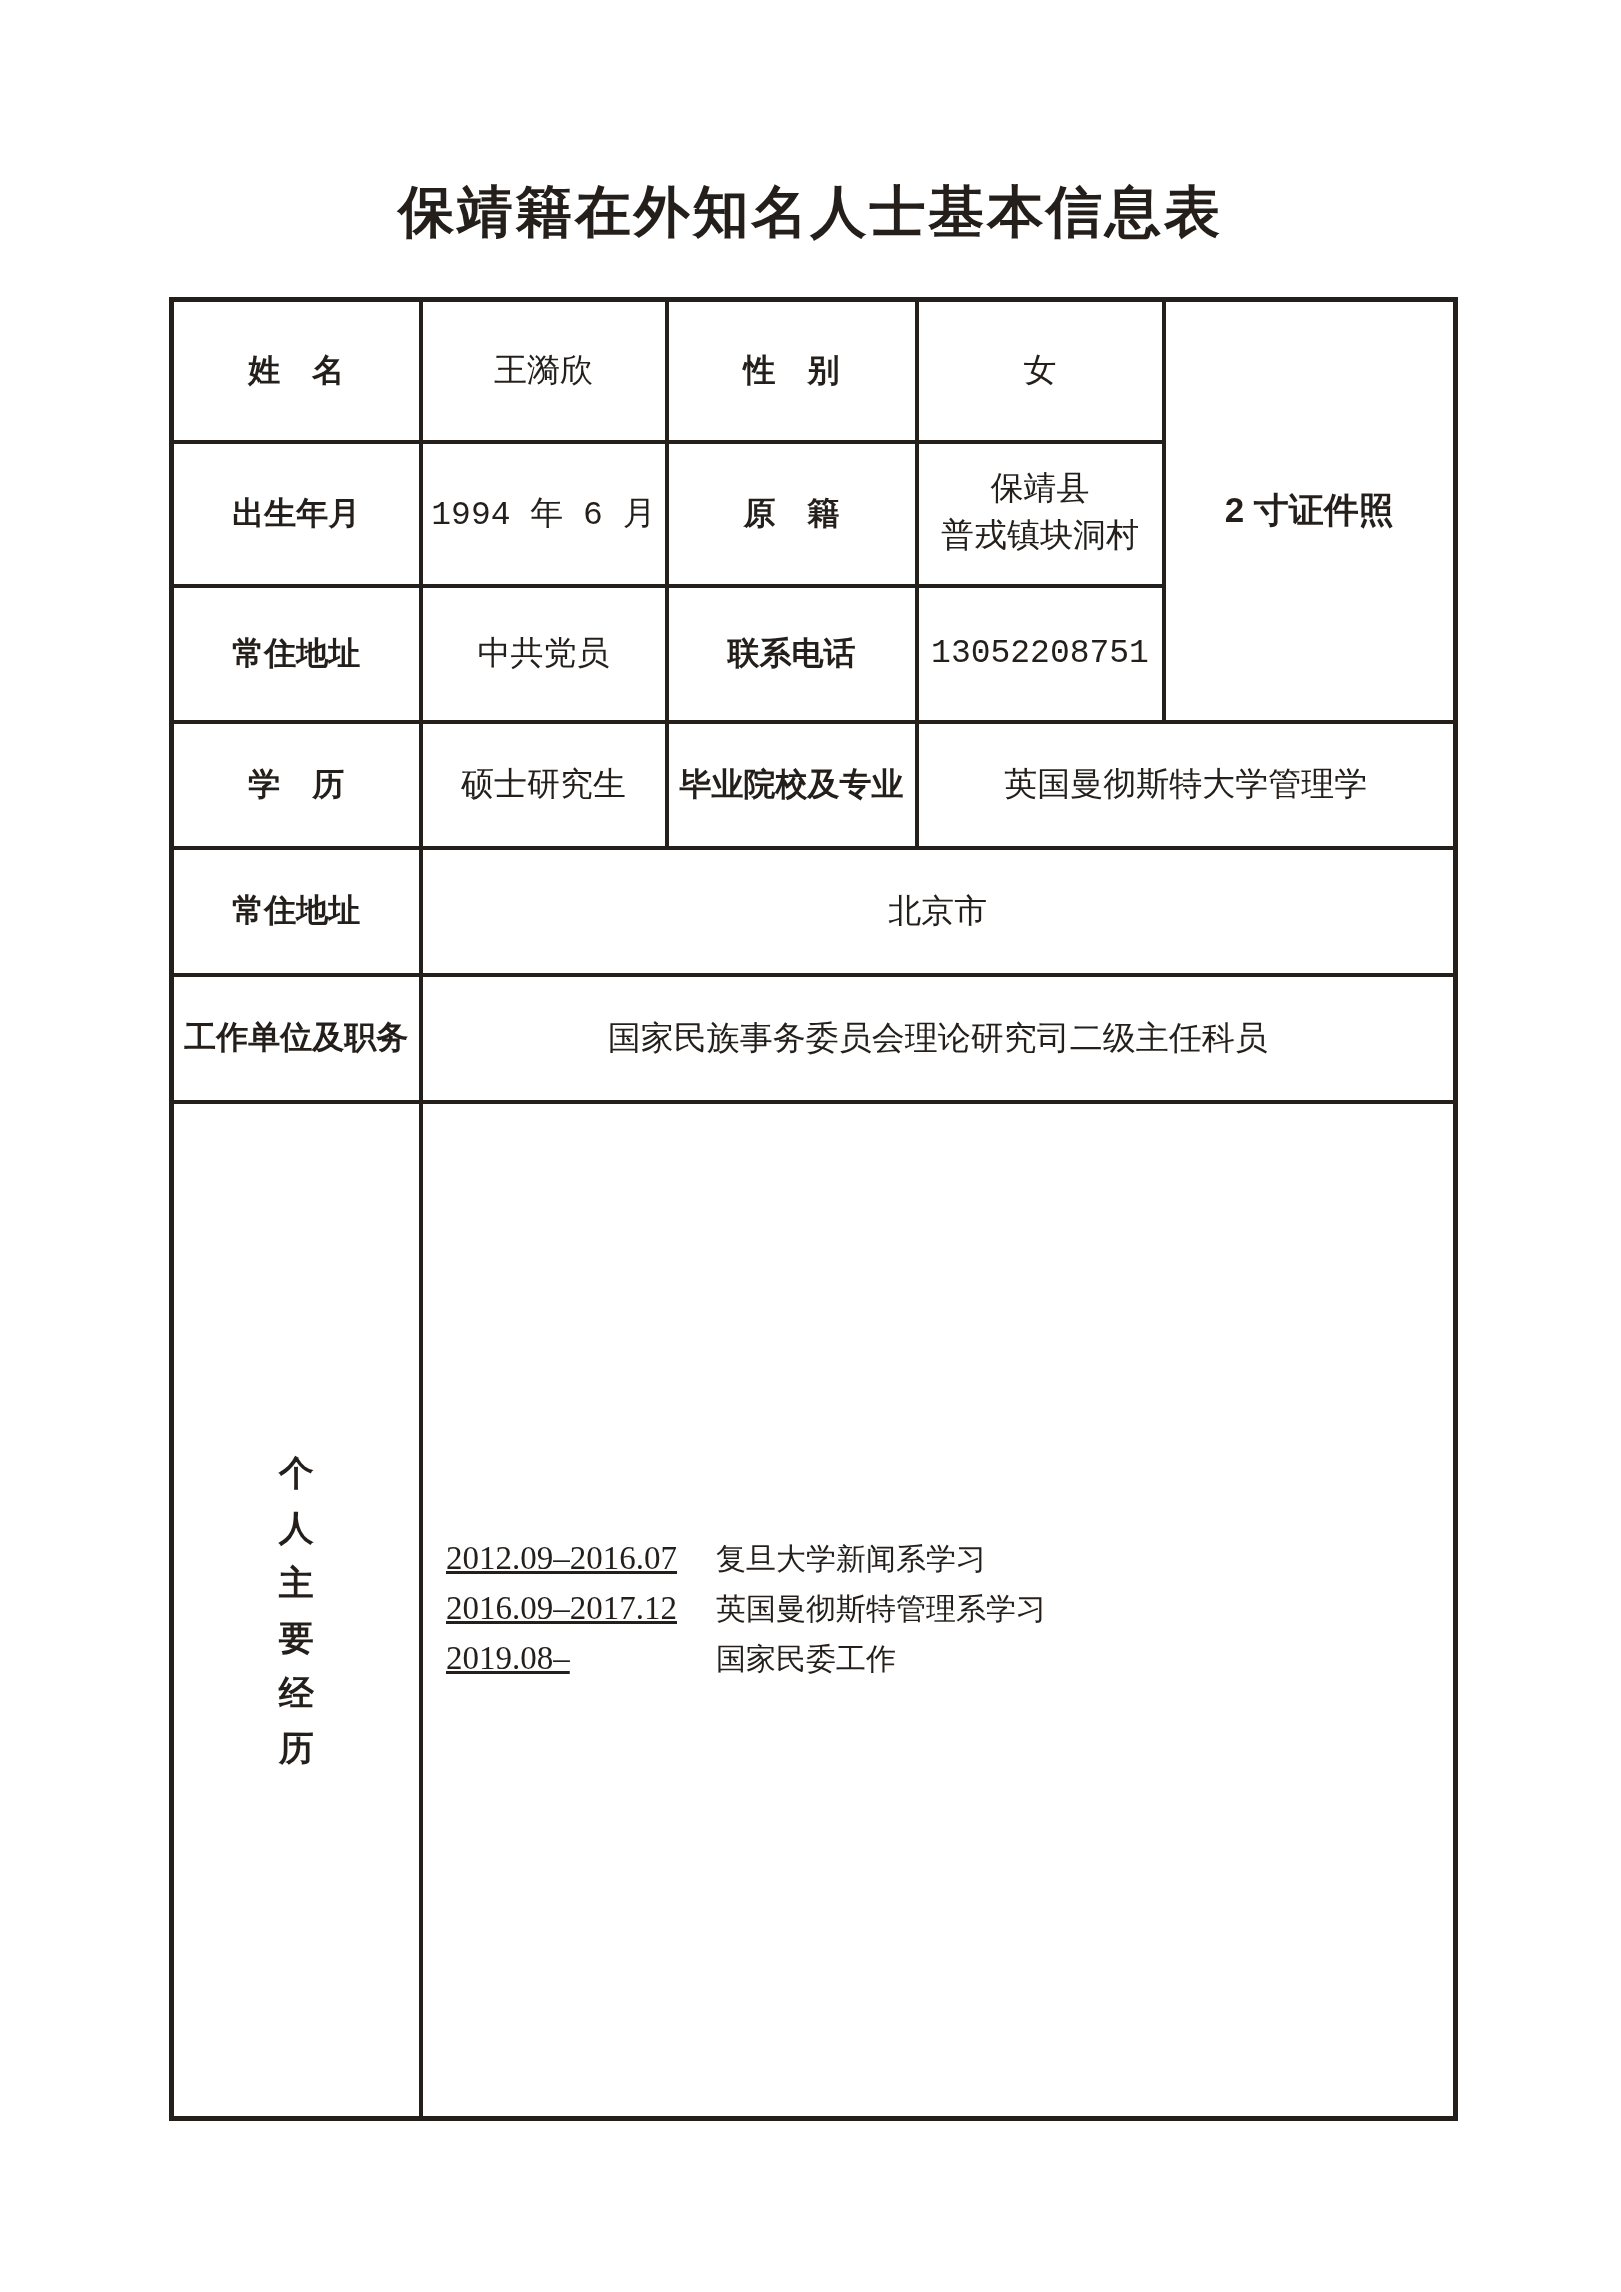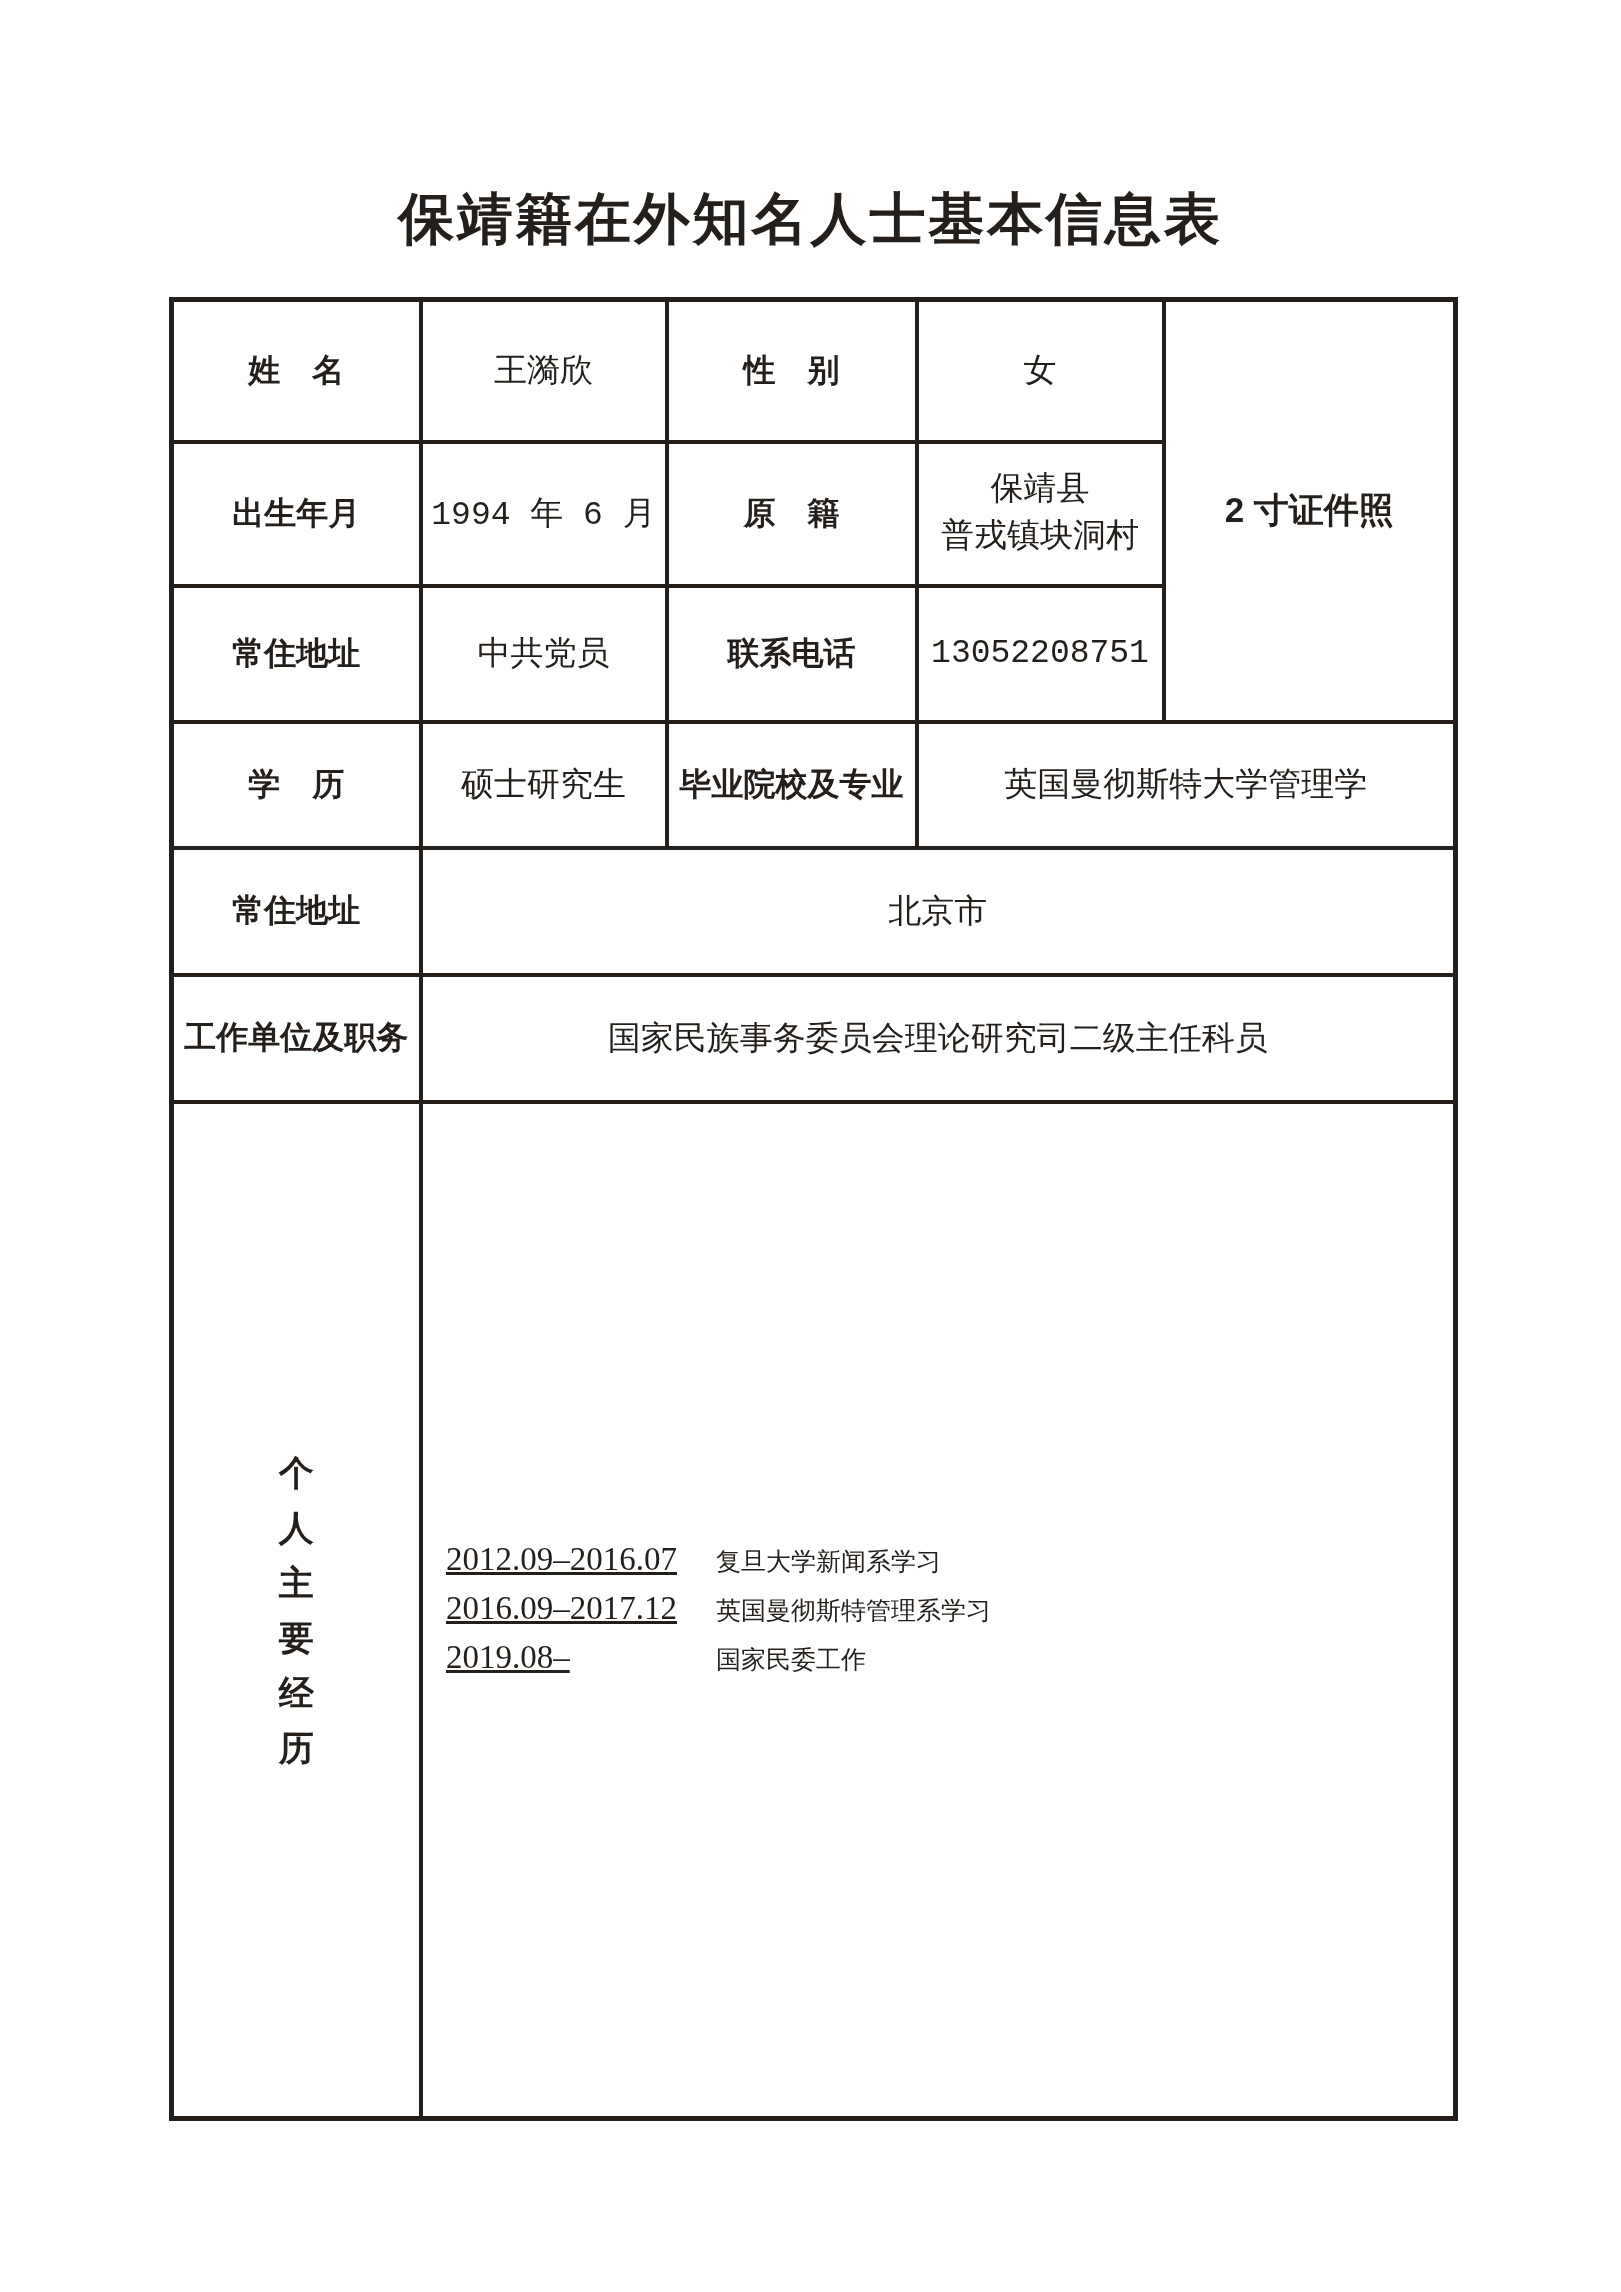--- a/index.html
+++ b/index.html
@@ -7,21 +7,21 @@
   .page {
     position: relative;
     width: 1621px;
     height: 2293px;
     background: #ffffff;
     color: #241f1b;
     overflow: hidden;
   }
   .doc-title {
     position: absolute;
-    top: 182px;
+    top: 175px;
     left: 0;
     width: 100%;
     text-align: center;
     font-family: "Liberation Serif", serif;
     font-weight: 700;
     font-size: 56px;
     letter-spacing: 2.9px;
     color: #241f1b;
     white-space: nowrap;
   }
@@ -85,22 +85,22 @@
   }
   .exp-period {
     font-family: "Liberation Serif", serif;
     font-size: 33px;
     width: 270px;
     flex: 0 0 270px;
     white-space: nowrap;
     text-decoration: underline;
   }
   .exp-desc {
-    font-family: Liberation Serif, serif;
-    font-size: 25px;
+    font-family: Liberation Mono, monospace;
+    font-size: 30px;
     white-space: nowrap;
     text-align: center;
   }
 </style>
 </head>
 <body>
 
 <div class="page">
 
   <div class="doc-title">保靖籍在外知名人士基本信息表</div>

